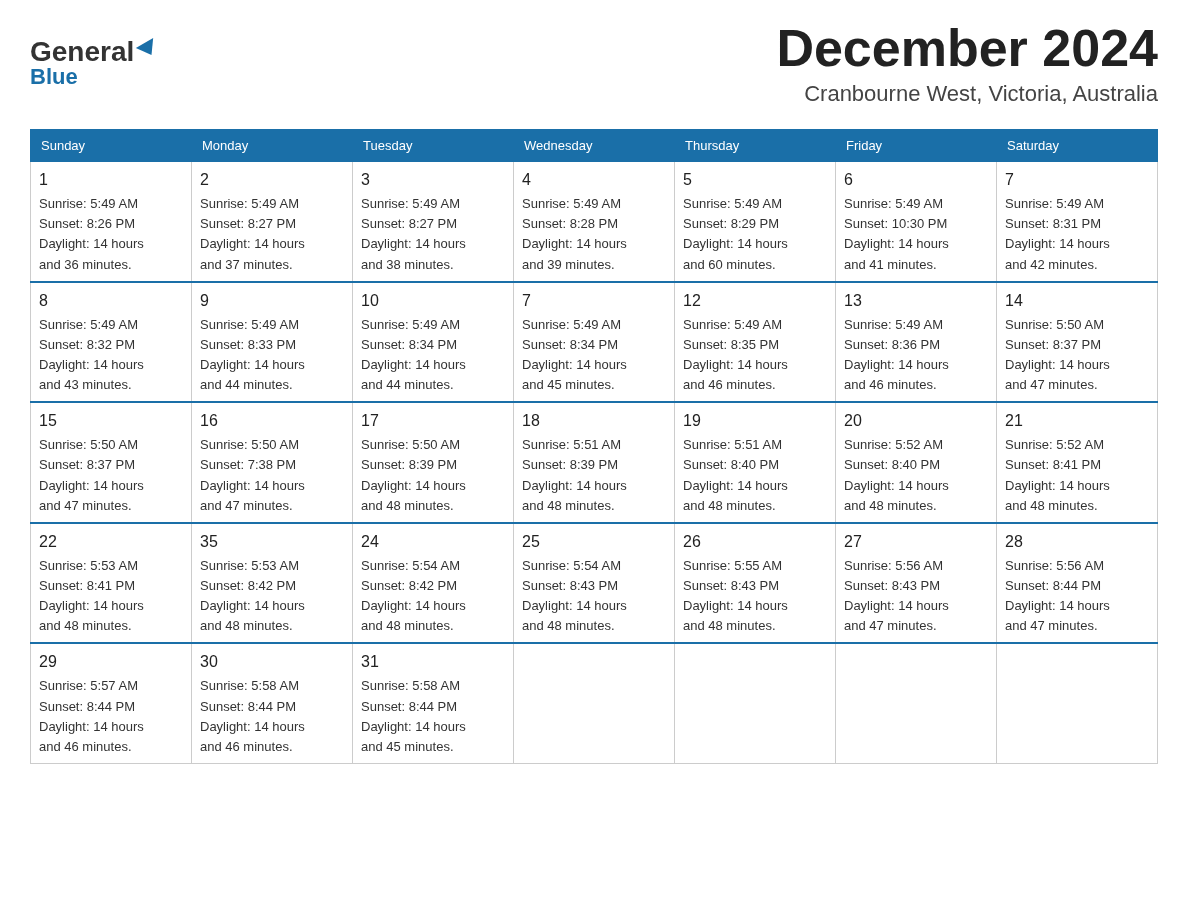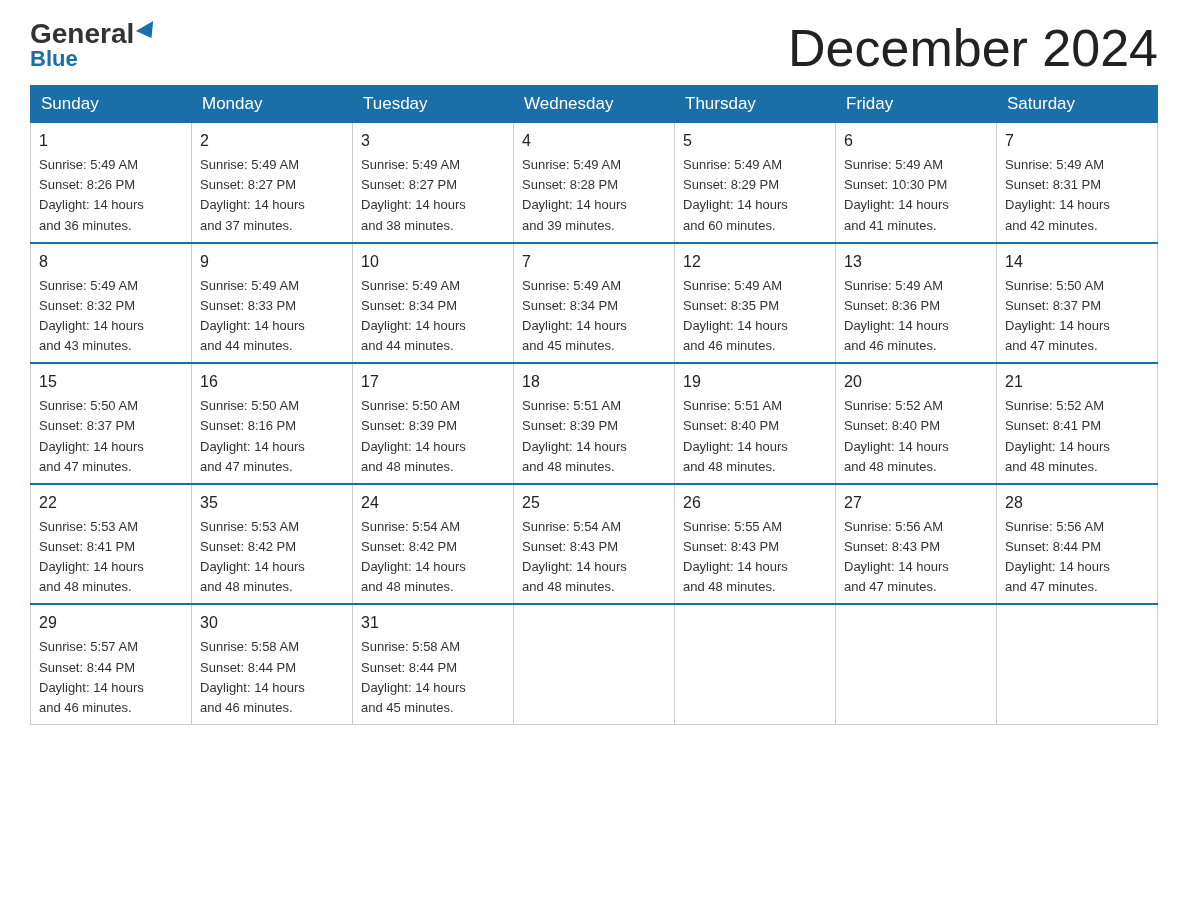--- a/index.html
+++ b/index.html
@@ -6,22 +6,22 @@
     body {
       font-family: Arial, sans-serif;
       background: #ffffff;
       padding: 20px 30px;
       width: 1188px;
       min-height: 918px;
     }
     .header {
       display: flex;
       justify-content: space-between;
-      align-items: flex-start;
-      margin-bottom: 8px;
+      align-items: center;
+      margin-bottom: 22px;
     }
     .logo-area {
       display: flex;
       flex-direction: column;
       align-items: flex-start;
     }
     .logo-text {
       font-size: 28px;
       font-weight: bold;
       color: #333;
@@ -45,38 +45,38 @@
       font-size: 22px;
       font-weight: bold;
       color: #1a6fa8;
       margin-top: -2px;
     }
     .title-area {
       text-align: right;
     }
     .month-year {
       font-size: 52px;
-      font-weight: normal;
+      font-weight: bold;
       color: #222;
       line-height: 1.1;
     }
     .location {
       font-size: 22px;
       color: #444;
       margin-top: 4px;
     }
     .calendar-table {
       width: 100%;
       border-collapse: collapse;
       margin-top: 8px;
     }
     .calendar-table th {
       background-color: #1a6fa8;
       color: white;
-      font-size: 17px;
+      font-size: 13px;
       font-weight: normal;
       padding: 8px 10px;
       text-align: left;
       border: 1px solid #1a6fa8;
     }
     .calendar-table td {
       vertical-align: top;
       border: 1px solid #ccc;
       padding: 6px 8px;
       width: 14.28%;
@@ -109,20 +109,21 @@
 
 <div class="header">
   <div class="logo-area">
     <div class="logo-text">
       <span class="general">General</span><span class="logo-triangle"></span>
     </div>
     <div class="logo-sub">Blue</div>
   </div>
   <div class="title-area">
     <div class="month-year">December 2024</div>
+    <div class="location">Cranbourne West, Victoria, Australia</div>
   </div>
 </div>
 
 <table class="calendar-table">
   <thead>
     <tr>
 
     <th>Sunday</th>
         <th>Monday</th>
         <th>Tuesday</th>
@@ -193,21 +194,21 @@
           <div class="day-info"><span>Sunrise: 5:50 AM</span><br><span>Sunset: 8:37 PM</span><br><span>Daylight: 14 hours</span><br><span>and 47 minutes.</span></div>
         </td>
       </tr>
       <tr class="row-separator">
         <td>
           <span class="day-number">15</span>
           <div class="day-info"><span>Sunrise: 5:50 AM</span><br><span>Sunset: 8:37 PM</span><br><span>Daylight: 14 hours</span><br><span>and 47 minutes.</span></div>
         </td>
         <td>
           <span class="day-number">16</span>
-          <div class="day-info"><span>Sunrise: 5:50 AM</span><br><span>Sunset: 8:16 PM</span><br><span>Daylight: 14 hours</span><br><span>and 47 minutes.</span></div>
+          <div class="day-info"><span>Sunrise: 5:50 AM</span><br><span>Sunset: 7:38 PM</span><br><span>Daylight: 14 hours</span><br><span>and 47 minutes.</span></div>
         </td>
         <td>
           <span class="day-number">17</span>
           <div class="day-info"><span>Sunrise: 5:50 AM</span><br><span>Sunset: 8:39 PM</span><br><span>Daylight: 14 hours</span><br><span>and 48 minutes.</span></div>
         </td>
         <td>
           <span class="day-number">18</span>
           <div class="day-info"><span>Sunrise: 5:51 AM</span><br><span>Sunset: 8:39 PM</span><br><span>Daylight: 14 hours</span><br><span>and 48 minutes.</span></div>
         </td>
         <td>

